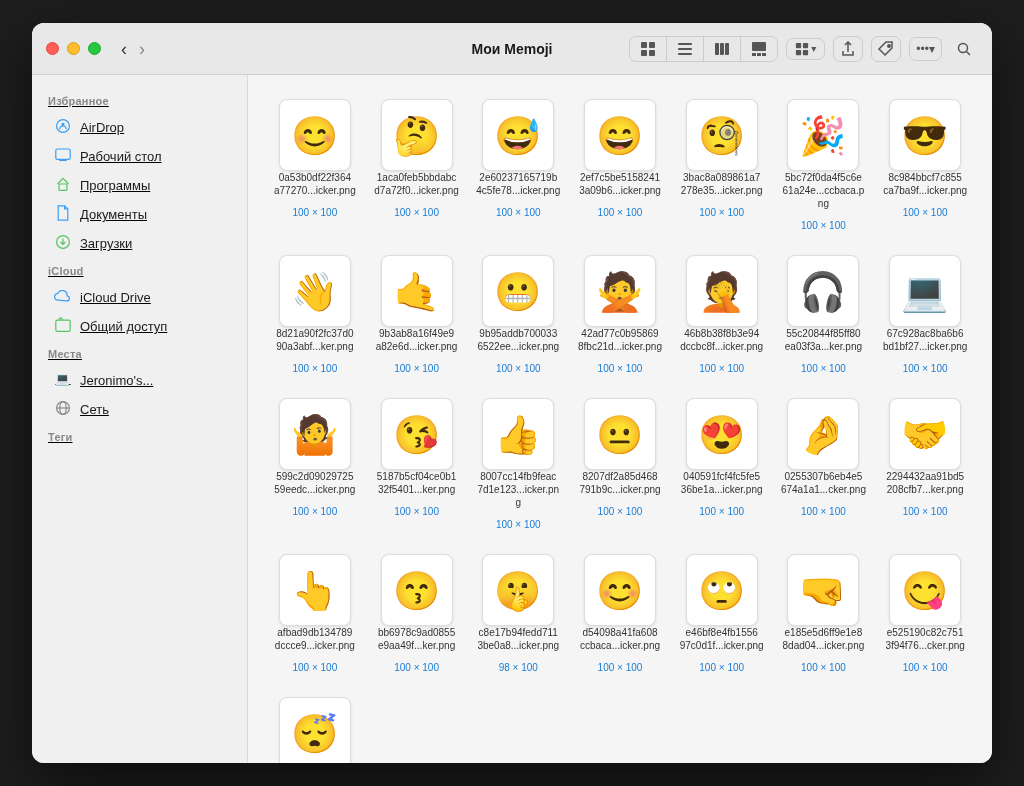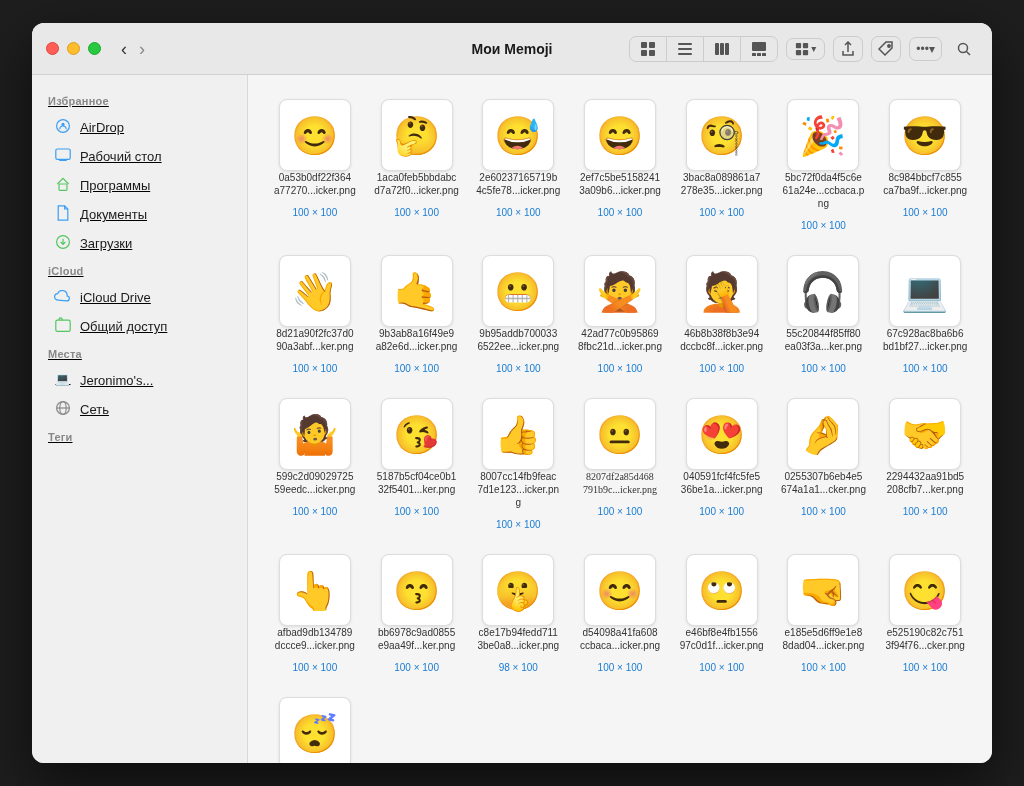--- a/index.html
+++ b/index.html
@@ -541,21 +541,21 @@
             <div class="file-name" style="white-space: pre-line;">8007cc14fb9feac
 7d1e123...icker.png</div>
             <div class="file-size">100 × 100</div>
           </div>
           <div class="file-item">
             <div class="file-thumb">
               <svg width="60" height="60" viewBox="0 0 60 60">
                 <text x="30" y="44" text-anchor="middle" font-size="38">😐</text>
               </svg>
             </div>
-            <div class="file-name" style="white-space: pre-line; font-family: Liberation Serif, serif;">8207df2a85d468
+            <div class="file-name" style="white-space: pre-line;">8207df2a85d468
 791b9c...icker.png</div>
             <div class="file-size">100 × 100</div>
           </div>
           <div class="file-item">
             <div class="file-thumb">
               <svg width="60" height="60" viewBox="0 0 60 60">
                 <text x="30" y="44" text-anchor="middle" font-size="38">😍</text>
               </svg>
             </div>
             <div class="file-name" style="white-space: pre-line;">040591fcf4fc5fe5

